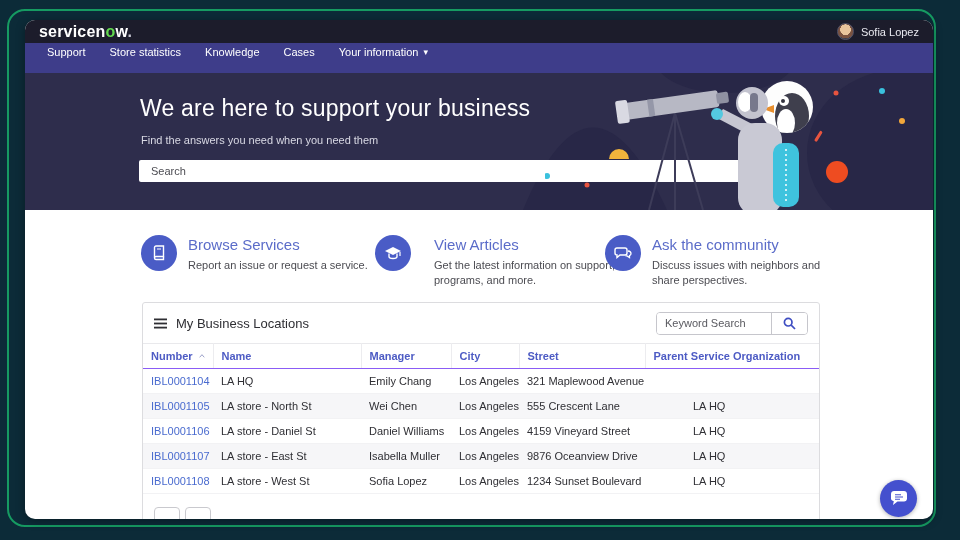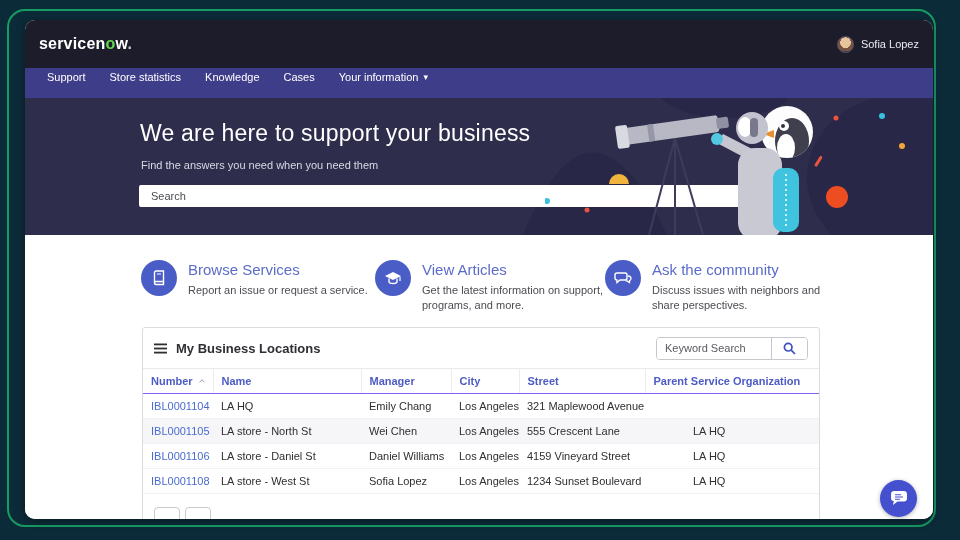--- a/index.html
+++ b/index.html
@@ -14,21 +14,21 @@
     border:2px solid #169b62; border-radius:18px; pointer-events:none;
   }
   .window {
     position:absolute; left:25px; top:20px; width:908px; height:499px;
     background:#fff; border-radius:10px; overflow:hidden;
     box-shadow:0 2px 10px rgba(0,0,0,.35);
   }
 
   
   .topbar {
-    height:48px; background:#1c1c2b; display:flex; align-items:center;
+    height:23px; background:#1c1c2b; display:flex; align-items:center;
     padding:0 14px;
   }
   .logo { font-size:16px; font-weight:700; color:#fff; letter-spacing:.2px; cursor:pointer; }
   .logo .green { color:#62d84e; }
   .logo .dot { color:#c9c9d4; }
   .user-menu { margin-left:auto; display:flex; align-items:center; gap:7px; cursor:pointer; }
   .avatar {
     width:17px; height:17px; border-radius:50%;
     background:radial-gradient(circle at 50% 38%, #e8c49c 0 44%, #7a5240 45% 72%, #3c3c48 73%);
     border:1px solid #55556a;
@@ -61,36 +61,36 @@
     font-size:11px; padding:0 30px 0 12px; color:#333;
     font-family:"Liberation Sans", sans-serif;
   }
   .hero-search input::placeholder { color:#4c4c52; opacity:1; }
   .hero-search .search-glyph { position:absolute; right:10px; top:4px; }
 
   
   .content { position:relative; height:299px; background:#fff; }
 
   .quick-link { position:absolute; top:25px; display:flex; cursor:pointer; }
-  .quick-link.q1 { left:116px; } .quick-link.q2 { left:350px; } .quick-link.q3 { left:580px; }
+  .quick-link.q1 { left:116px; } .quick-link.q2 { left:350px;gap:12px; } .quick-link.q3 { left:580px; }
   .q-icon {
     width:36px; height:36px; border-radius:50%; background:#4a5cc6; flex:none;
     display:flex; align-items:center; justify-content:center;
   }
   .q-text { margin-left:11px; width:182px; }
   .q-title { color:#5b6cc9; font-size:15px; margin:1px 0 5px; }
   .q-desc { color:#4c4c52; font-size:11px; line-height:1.35; }
 
   
   .card {
     position:absolute; left:117px; top:92px; width:678px;
     background:#fff; border:1px solid #dcdcdf; border-radius:3px;
   }
   .card-header { height:40px; display:flex; align-items:center; padding:0 11px; }
-  .card-title { font-size:13px; font-weight:700; color:#2e2e33; margin-left:9px; }
+  .card-title { font-size:13px; font-weight:400; color:#2e2e33; margin-left:9px; }
   .kw-group {
     margin-left:auto; display:flex; height:23px;
     border:1px solid #c6c6cc; border-radius:4px; overflow:hidden; background:#fff;
   }
   .kw-group input {
     width:114px; border:none; outline:none; font-size:11px; padding:2px 8px; color:#333;
     font-family:"Liberation Sans", sans-serif;
   }
   .kw-group input::placeholder { color:#5a5a60; opacity:1; }
   .kw-group button {
@@ -336,20 +336,28 @@
             <td class="cell-parent">LA HQ</td>
           </tr>
           <tr>
             <td class="cell-link">IBL0001106</td>
             <td>LA store - Daniel St</td>
             <td>Daniel Williams</td>
             <td>Los Angeles</td>
             <td>4159 Vineyard Street</td>
             <td class="cell-parent">LA HQ</td>
           </tr>
+          <tr class="even">
+            <td class="cell-link">IBL0001107</td>
+            <td>LA store - East St</td>
+            <td>Isabella Muller</td>
+            <td>Los Angeles</td>
+            <td>9876 Oceanview Drive</td>
+            <td class="cell-parent">LA HQ</td>
+          </tr>
           <tr>
             <td class="cell-link">IBL0001108</td>
             <td>LA store - West St</td>
             <td>Sofia Lopez</td>
             <td>Los Angeles</td>
             <td>1234 Sunset Boulevard</td>
             <td class="cell-parent">LA HQ</td>
           </tr>
         </tbody>
       </table>

